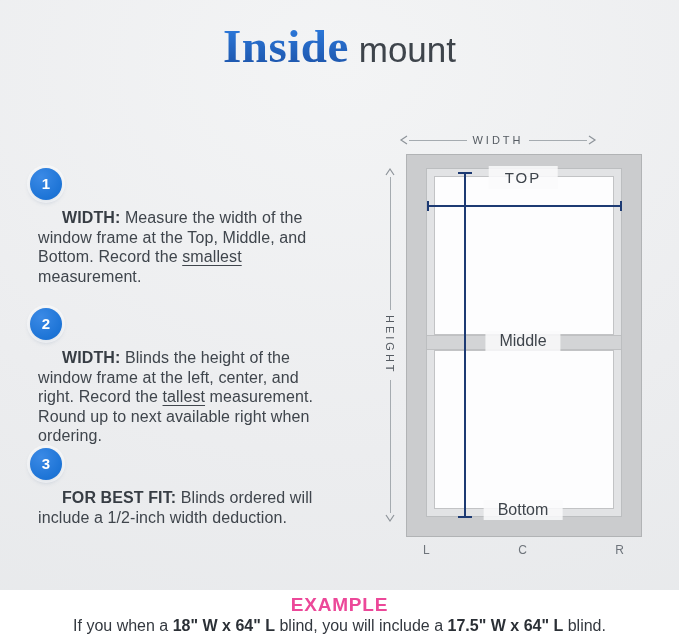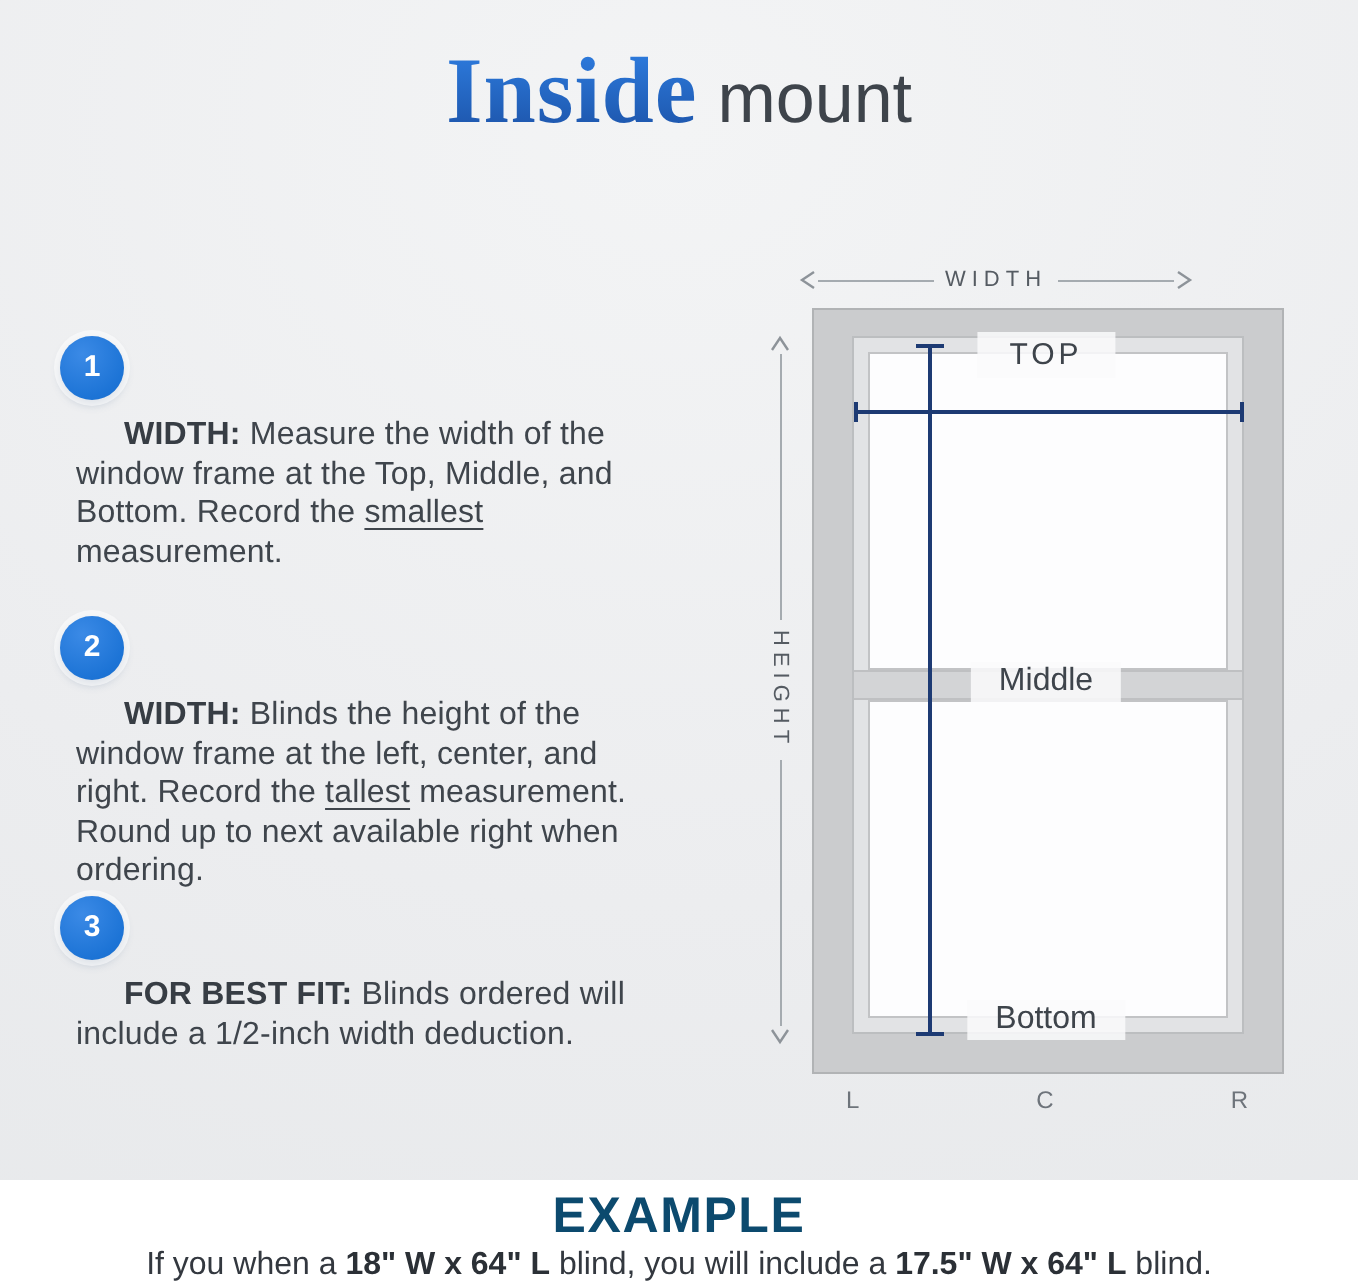--- a/index.html
+++ b/index.html
@@ -105,21 +105,21 @@
     display:flex; justify-content:space-between; padding:0 17px;
     font-size:12px; color:#6e747b; letter-spacing:1px;
   }
 
   
   .footer {
     position:absolute; left:0; top:590px; width:100%; height:52px;
     background:#ffffff; text-align:center;
   }
   .example-heading {
-    margin-top:4px; font-size:25px; font-weight:700; color:#0c4a6e; letter-spacing:0.8px;
+    margin-top:4px; font-size:19px; font-weight:700; color:#ec4899; letter-spacing:0.8px;
   }
   .example-line { margin-top:1px; font-size:16px; color:#33383f; }
   .example-line .bold { font-weight:700; color:#2b3036; }
 </style>
 </head>
 <body>
 
 <div class="page">
 
   <header class="title-block">

